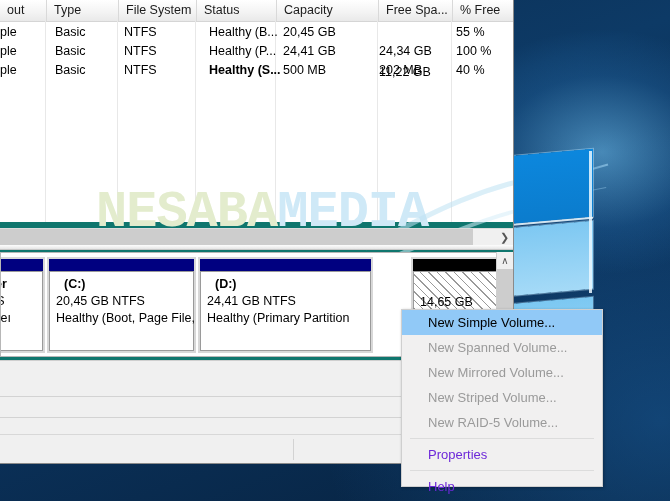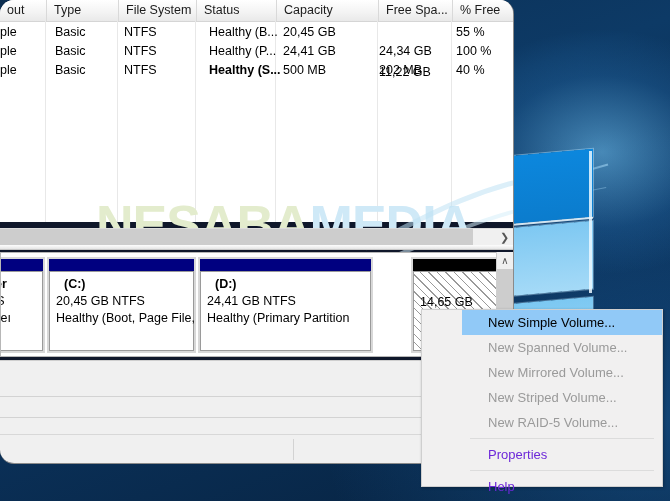--- a/index.html
+++ b/index.html
@@ -24,23 +24,22 @@
       transform:skewY(-5deg);box-shadow:0 0 0 1px rgba(190,230,255,.45);}
   .p2{left:0;top:100px;width:96px;height:68px;background:linear-gradient(180deg,#7ec8f2,#a5daf7);
       transform:skewY(-5deg);box-shadow:0 0 0 1px rgba(200,235,255,.35);}
   .p3{left:0;top:176px;width:96px;height:62px;background:linear-gradient(180deg,#7cc8f2,#9cd6f6);
       transform:skewY(-5deg);box-shadow:0 0 0 1px rgba(200,235,255,.3);}
   .hl{position:absolute;background:rgba(235,248,255,.85);}
 
   
   #app{
     position:absolute;left:0;top:0;width:513px;height:463px;
-    background:#0f172a;border-right:1px solid #8a8a8a;border-bottom:1px solid #8a8a8a;
+    background:#0f766e;border-right:1px solid #8a8a8a;border-bottom:1px solid #8a8a8a;
     overflow:hidden;
-    border-radius:14px;
   }
   
   #listpane{position:absolute;left:0;top:0;width:513px;height:222px;background:#ffffff;}
   #hdrrow{position:absolute;left:0;top:0;height:21px;width:513px;
           background:linear-gradient(180deg,#ffffff 0%,#f3f3f3 60%,#e9e9e9 100%);
           border-bottom:1px solid #d5d5d5;}
   .hdr{position:absolute;top:0;height:21px;line-height:21px;font-size:12.5px;color:#1b1b1b;
        padding-left:7px;box-sizing:border-box;border-left:1px solid #d9d9d9;overflow:hidden;white-space:nowrap;}
   .hdr:first-child{border-left:none;}
   .grid-vline{position:absolute;top:21px;width:1px;background:#e8e8e8;}
@@ -79,32 +78,32 @@
   
   #legendpane{position:absolute;left:0;top:360px;width:513px;height:73px;background:#f0f0f0;
               border-top:1px solid #cfcfcf;}
   #legendrow{position:absolute;left:0;bottom:16px;width:513px;height:20px;
              border-top:1px solid #d3d3d3;border-bottom:1px solid #d3d3d3;background:#f0f0f0;}
   #statusbar{position:absolute;left:0;top:434px;width:513px;height:29px;background:#f0f0f0;
              border-top:1px solid #d8d8d8;}
   #statusdiv{position:absolute;left:293px;top:4px;width:1px;height:21px;background:#d3d3d3;}
 
   
-  #wm{position:absolute;left:96px;top:194px;font-size:52px;letter-spacing:-1px;
-      font-weight:bold;font-family:Liberation Sans, sans-serif;pointer-events:none;}
+  #wm{position:absolute;left:96px;top:183px;font-size:52px;letter-spacing:-1px;
+      font-weight:bold;font-family:Liberation Mono, monospace;pointer-events:none;}
   #wm .a{color:#e3eccd;}
   #wm .b{color:#cfe9f7;}
   #wmsub{position:absolute;left:132px;top:232px;font-size:8px;letter-spacing:5.5px;
          color:#e9e3cf;font-weight:bold;pointer-events:none;}
   #wmswoosh{position:absolute;left:355px;top:152px;width:300px;height:110px;pointer-events:none;
             opacity:.55;}
 
   
-  #ctx{position:absolute;left:421px;top:309px;width:200px;height:176px;
-       background:#f1f0f0;border:1px solid #cfcfcf;box-shadow:1px 1px 3px rgba(0,0,0,.28);padding-left:40px;}
+  #ctx{position:absolute;left:401px;top:309px;width:200px;height:176px;
+       background:#f1f0f0;border:1px solid #cfcfcf;box-shadow:1px 1px 3px rgba(0,0,0,.28);}
   .mi{height:25px;line-height:25px;padding-left:26px;font-size:13px;color:#6d28d9;white-space:nowrap;}
   .mi.sel{background:#91c9f7;color:#000;}
   .mi.dis{color:#9a9a9a;}
   .msep{height:1px;margin:3px 8px 3px 8px;background:#dcdcdc;}
 </style>
 </head>
 <body>
 
 <div id="desktop">
   <div class="ray" style="left:505px;top:178px;width:105px;height:2px;transform:rotate(-16deg);opacity:.7;"></div>

